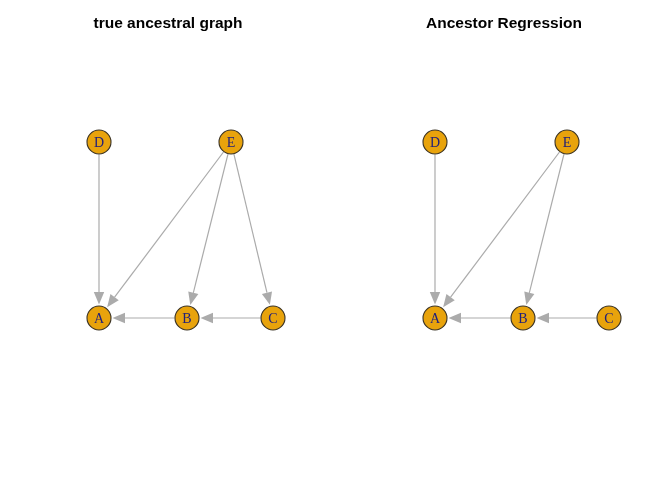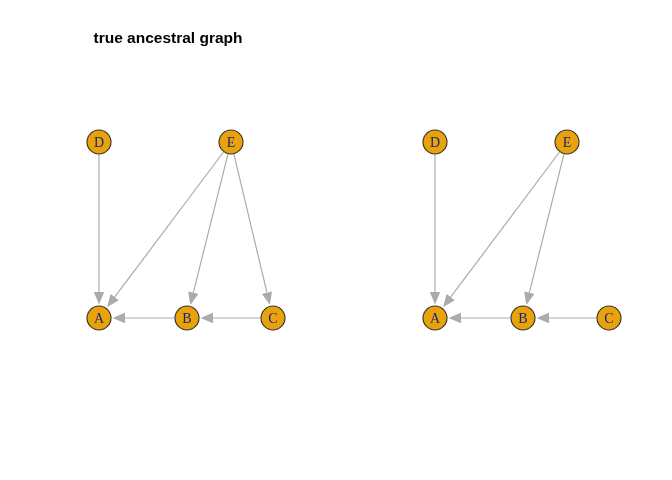--- a/index.html
+++ b/index.html
@@ -23,21 +23,21 @@
     position: absolute;
     top: 0;
     width: 336px;
     height: 480px;
   }
   #panel-left  { left: 0; }
   #panel-right { left: 336px; }
 
   .panel-title {
     position: absolute;
-    top: 29px;
+    top: 14px;
     left: 0;
     width: 336px;
     text-align: center;
     font-family: "Liberation Sans", sans-serif;
     font-size: 15.5px;
     font-weight: bold;
     color: #000000;
     letter-spacing: 0px;
     white-space: nowrap;
   }
@@ -121,20 +121,21 @@
           <text x="187" y="318.5" class="node-label">B</text>
         </g>
         <g>
           <circle cx="273" cy="318" r="12" class="node-circle"></circle>
           <text x="273" y="318.5" class="node-label">C</text>
         </g>
       </svg>
   </div>
 
   <div class="panel" id="panel-right">
+    <div class="panel-title">Ancestor Regression</div>
     <svg class="graph-svg" id="svg-right" viewBox="0 0 336 480">
         <g>
           <line x1="99.00" y1="154.50" x2="99.00" y2="292.00" class="edge-line"></line>
           <polygon points="99.00,304.50 93.80,292.00 104.20,292.00" class="edge-head"></polygon>
         </g>
         <g>
           <line x1="223.50" y1="152.00" x2="114.60" y2="297.20" class="edge-line"></line>
           <polygon points="107.10,307.20 110.44,294.08 118.76,300.32" class="edge-head"></polygon>
         </g>
         <g>

